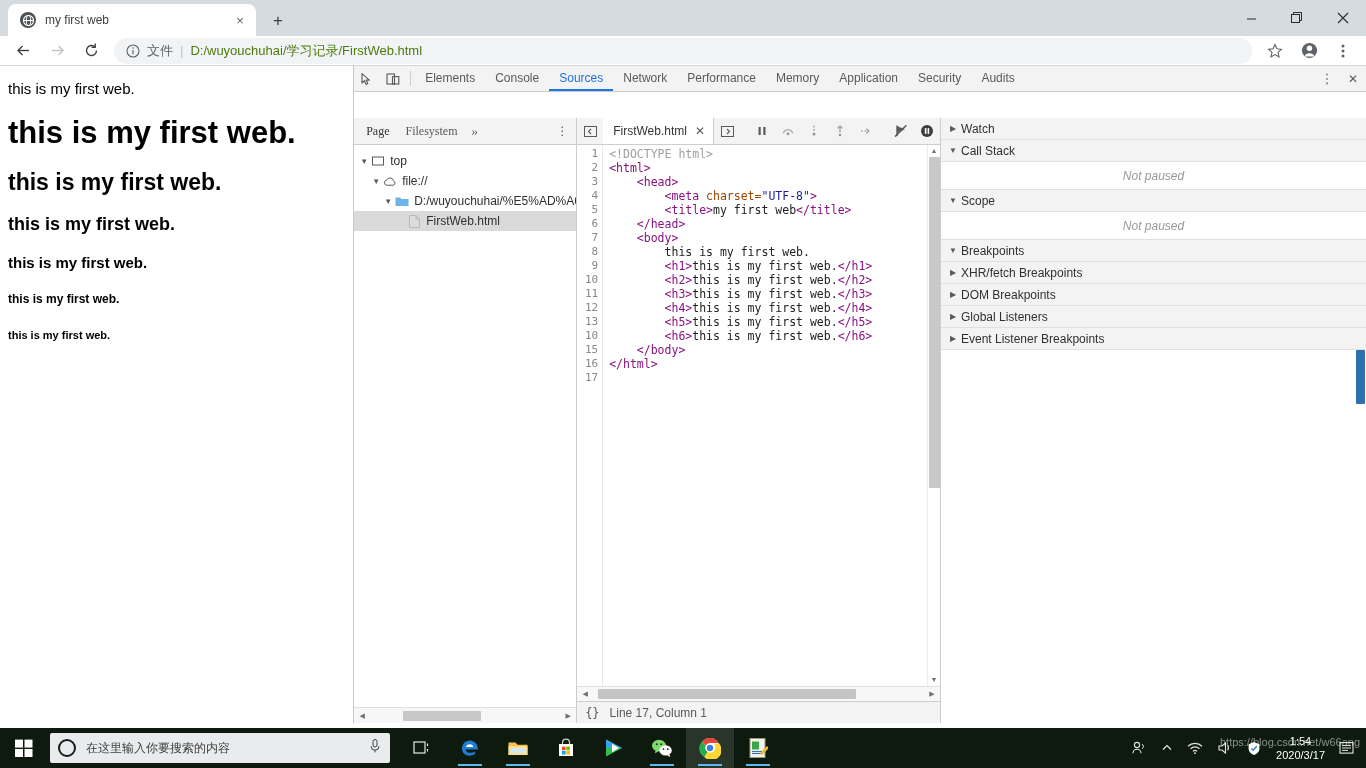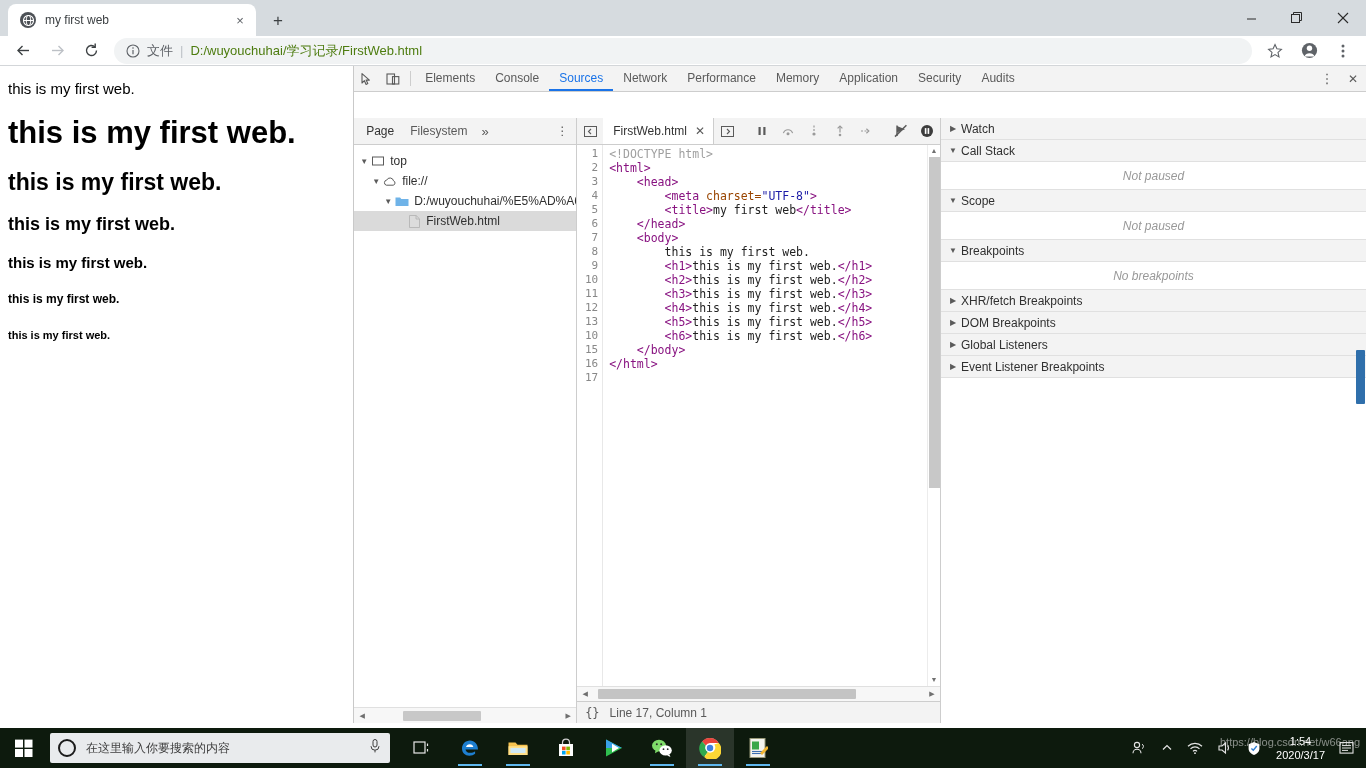--- a/index.html
+++ b/index.html
@@ -112,20 +112,21 @@
 
   
   .dt-nav {
     width: 223px; display: flex; flex-direction: column;
     border-right: 1px solid #cdcdcd; background: #fff; flex: none;
   }
   .dt-nav-tabs {
     height: 27px; display: flex; align-items: center;
     border-bottom: 1px solid #cdcdcd; background: #f3f3f3; flex: none;
     padding-left: 4px;
+    font-family: Liberation Serif, serif;
   }
   .dt-nav-tab { padding: 0 8px; color: #5a5a5a; font-size: 12px; line-height: 26px; }
   .dt-nav-tab.active { color: #333; }
   .dt-more { padding: 0 6px; color: #5a5a5a; font-size: 13px; }
   .dt-nav-kebab { margin-left: auto; padding: 0 8px; color: #5a5a5a; letter-spacing:0; }
   .dt-tree { flex: 1; padding: 6px 0 0 0; overflow: hidden; }
   .tree-row {
     display: flex; align-items: center; height: 20px; font-size: 12px;
     color: #303030; white-space: nowrap;
   }
@@ -568,21 +569,20 @@
               <div class="dbg-empty">Not paused</div>
               <div class="dbg-section">
                 <span class="dbg-tw">▼</span>
                 <span>Scope</span>
               </div>
               <div class="dbg-empty">Not paused</div>
               <div class="dbg-section">
                 <span class="dbg-tw">▼</span>
                 <span>Breakpoints</span>
               </div>
-              <div class="dbg-empty">No breakpoints</div>
               <div class="dbg-section">
                 <span class="dbg-tw">▶</span>
                 <span>XHR/fetch Breakpoints</span>
               </div>
               <div class="dbg-section">
                 <span class="dbg-tw">▶</span>
                 <span>DOM Breakpoints</span>
               </div>
               <div class="dbg-section">
                 <span class="dbg-tw">▶</span>

